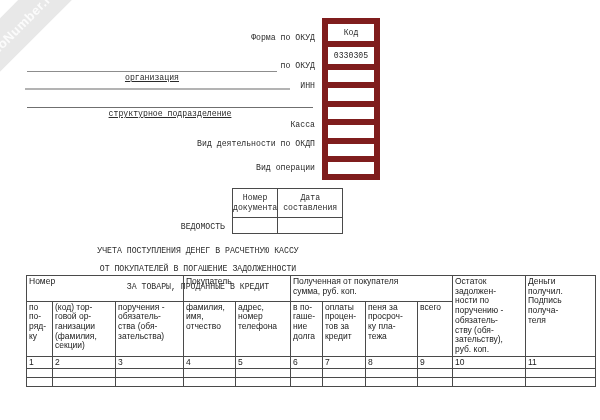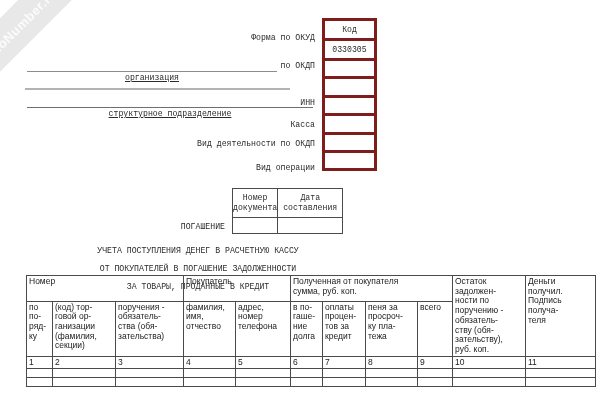--- a/index.html
+++ b/index.html
@@ -32,31 +32,31 @@
     font-size: 13px; font-weight: bold;
     color: #fbfbfb; letter-spacing: 0.5px;
   }
 
   
   .code-table {
     position: absolute; left: 322px; top: 18px;
     border-collapse: collapse;
   }
   .code-table td {
-    border: 3px solid #7f1d1d;
+    border: 6px solid #7f1d1d;
     width: 52px; height: 18.4px;
     text-align: center; vertical-align: middle;
     padding: 4px;
   }
 
   
   .toplabel { position: absolute; right: 285px; text-align: right; white-space: nowrap; }
   .lbl-okud { top: 33px; }
   .lbl-okpo { top: 61px; }
-  .lbl-inn  { top: 98px; }
+  .lbl-inn  { top: 81px; }
   .lbl-kassa{ top: 120px; }
   .lbl-okdp { top: 139px; }
   .lbl-oper { top: 163px; }
 
   
   .fline { position: absolute; height: 0; }
   .line-org { left: 27px; top: 71px; width: 250px; border-top: 1px solid #8d8d8d; }
   .line-inn { left: 25px; top: 88px; width: 265px; border-top: 2px solid #b3b3b3; }
   .line-div { left: 27px; top: 107px; width: 286px; border-top: 1px solid #6f6f6f; }
   .caption { position: absolute; text-align: center; text-decoration: underline; }
@@ -133,21 +133,21 @@
     <tr>
           <td></td>
         </tr>
     <tr>
           <td></td>
         </tr>
   </tbody>
     </table>
 
   <div class="toplabel mono lbl-okud">Форма по ОКУД</div>
-  <div class="toplabel mono lbl-okpo">по ОКДП</div>
+  <div class="toplabel mono lbl-okpo">по ОКУД</div>
   <div class="toplabel mono lbl-inn">ИНН</div>
   <div class="toplabel mono lbl-kassa">Касса</div>
   <div class="toplabel mono lbl-okdp">Вид деятельности по ОКДП</div>
   <div class="toplabel mono lbl-oper">Вид операции</div>
 
   <div class="fline line-org"></div>
   <div class="caption cap-org mono">организация</div>
   <div class="fline line-inn"></div>
   <div class="fline line-div"></div>
   <div class="caption cap-div mono">структурное подразделение</div>
@@ -164,21 +164,21 @@
       <td>Дата
 составления</td>
     </tr>
     <tr class="val">
       <td></td>
       <td></td>
     </tr>
   </tbody>
     </table>
 
-  <div class="vedomost mono">ПОГАШЕНИЕ</div>
+  <div class="vedomost mono">ВЕДОМОСТЬ</div>
   <div class="form-title mono">УЧЕТА ПОСТУПЛЕНИЯ ДЕНЕГ В РАСЧЕТНУЮ КАССУ
 ОТ ПОКУПАТЕЛЕЙ В ПОГАШЕНИЕ ЗАДОЛЖЕННОСТИ
 ЗА ТОВАРЫ, ПРОДАННЫЕ В КРЕДИТ</div>
 
   <table class="main-table">
     <colgroup>
       <col style="width:26px">
         <col style="width:63px">
         <col style="width:68px">
       <col style="width:52px">

